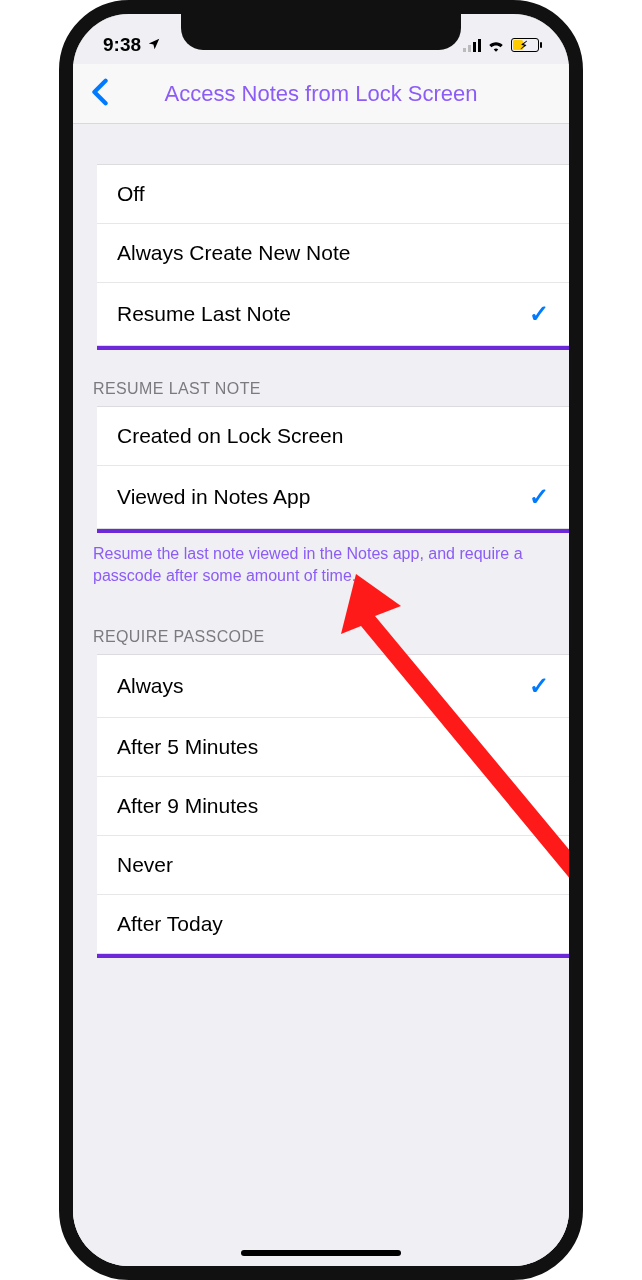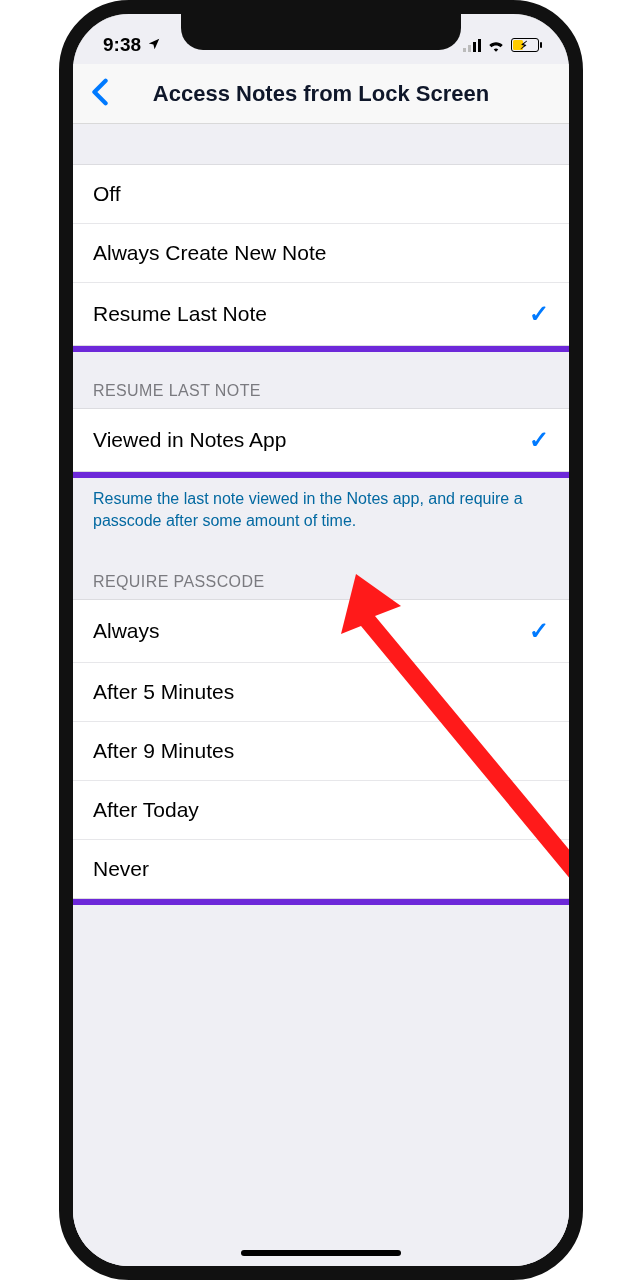--- a/index.html
+++ b/index.html
@@ -65,57 +65,57 @@
     font-size: 34px;
     font-weight: 400;
     width: 34px;
     text-align: center;
     line-height: 1;
   }
   .nav-title {
     flex: 1;
     text-align: center;
     font-size: 22px;
-    font-weight: 700;
-    color: #0f172a;
+    font-weight: 400;
+    color: #8b5cf6;
     position: absolute;
     left: 0; right: 0;
     pointer-events: none;
   }
   .content {
     flex: 1;
     overflow-y: auto;
     background: #efeff4;
   }
   .section-spacer { height: 40px; }
   .section-header {
     font-size: 16px;
     color: #7a7a7f;
     letter-spacing: 0.4px;
     padding: 30px 20px 8px 20px;
     text-transform: uppercase;
   }
   .section-footer {
     font-size: 16px;
-    color: #0369a1;
+    color: #8b5cf6;
     padding: 10px 20px 12px 20px;
     line-height: 1.35;
   }
   .row {
     background: #fff;
     border-top: 1px solid #dcdce0;
     padding: 17px 20px;
     display: flex;
     align-items: center;
     justify-content: space-between;
     font-size: 21px;
     color: #000;
   }
   .row:last-child { border-bottom: 1px solid #dcdce0; }
-  .group { border-bottom: 6px solid #6d28d9; }
+  .group { border-bottom: 4px solid #6d28d9; margin-left: 24px; }
   .group .row:first-child { border-top: 1px solid #dcdce0; }
   .group .row + .row { border-top: 1px solid #e7e7ea; }
   .check {
     color: #007aff;
     font-size: 24px;
     font-weight: 600;
   }
   .home-indicator {
     position: absolute;
     bottom: 10px;
@@ -223,43 +223,46 @@
         </div>
         <div class="row">
           <span>Resume Last Note</span>
           <span class="check">✓</span>
         </div>
       </div>
 
       <div class="section-header">RESUME LAST NOTE</div>
       <div class="group">
         <div class="row">
+          <span>Created on Lock Screen</span>
+        </div>
+        <div class="row">
           <span>Viewed in Notes App</span>
           <span class="check">✓</span>
         </div>
       </div>
       <div class="section-footer">Resume the last note viewed in the Notes app, and require a passcode after some amount of time.</div>
 
       <div class="section-header">REQUIRE PASSCODE</div>
       <div class="group">
         <div class="row">
           <span>Always</span>
           <span class="check">✓</span>
         </div>
         <div class="row">
           <span>After 5 Minutes</span>
         </div>
         <div class="row">
           <span>After 9 Minutes</span>
         </div>
         <div class="row">
+          <span>Never</span>
+        </div>
+        <div class="row">
           <span>After Today</span>
-        </div>
-        <div class="row">
-          <span>Never</span>
         </div>
       </div>
 
     </div>
 
     <div class="home-indicator"></div>
 
     <svg class="arrow" style="left:268px; top:560px;" width="280" height="330" viewBox="0 0 280 330">
       <defs></defs>
       <polygon points="15,0 60,32 34,42 265,320 250,330 20,52 0,60" fill="#ff1a1a"></polygon>

